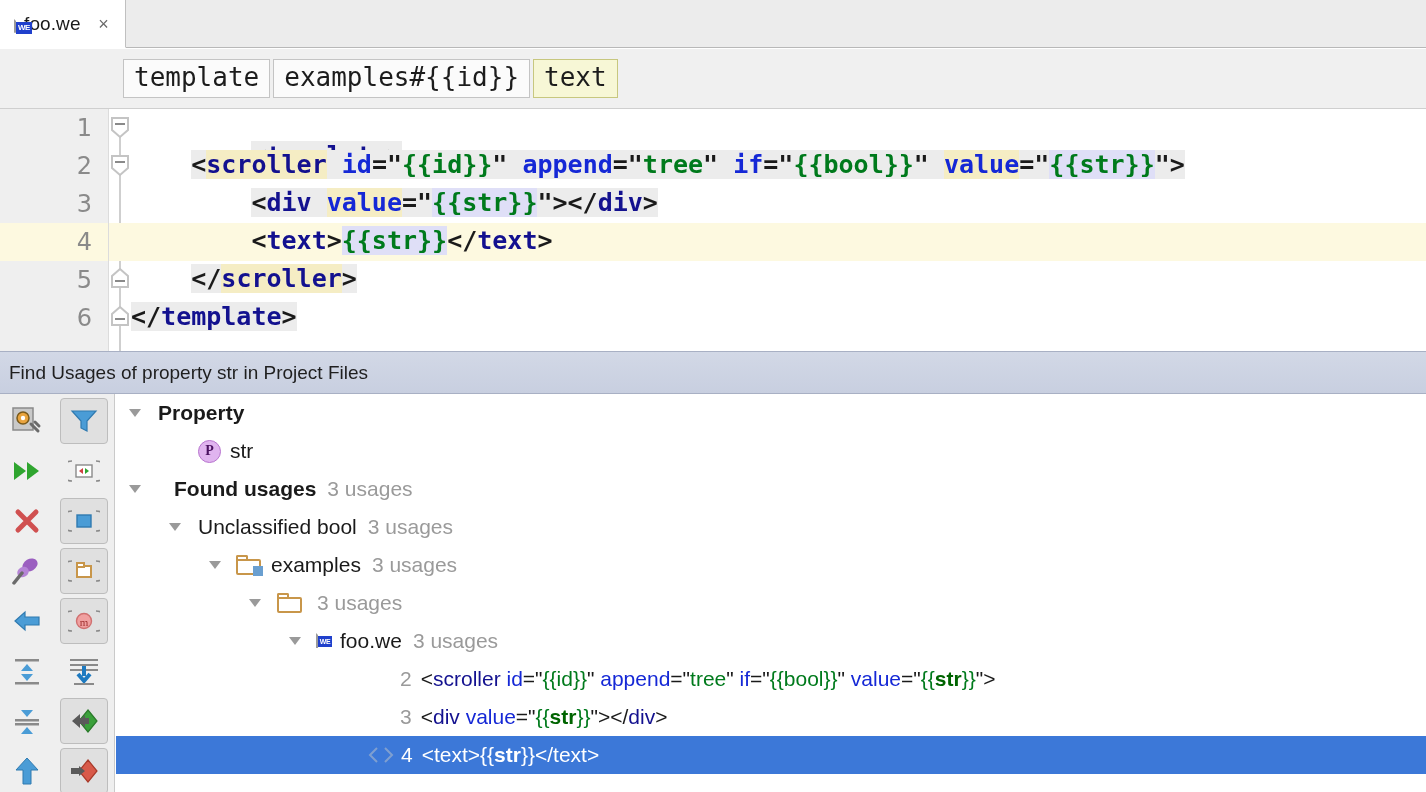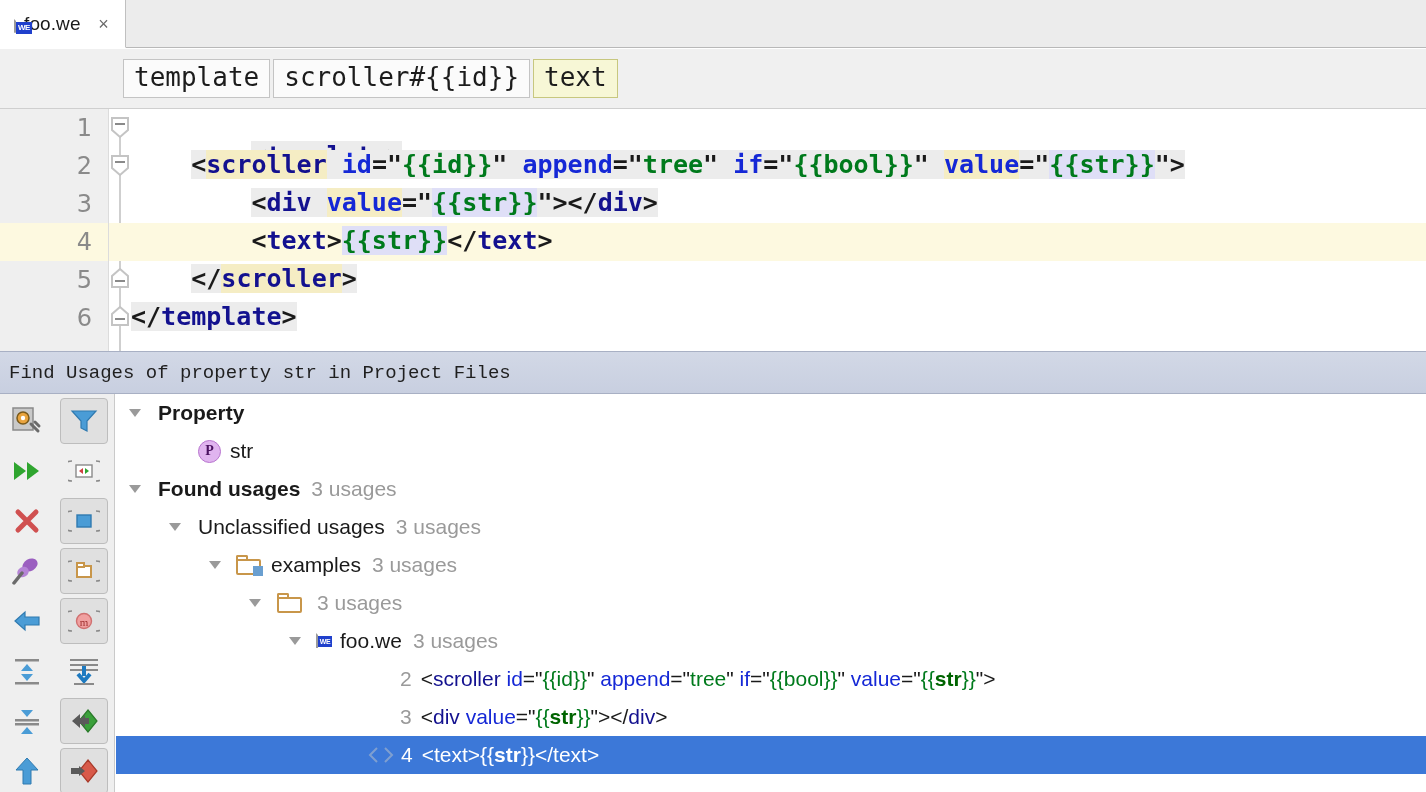--- a/index.html
+++ b/index.html
@@ -131,21 +131,21 @@
 
   
   #fu-header {
     position: absolute; left: 0; top: 351px; width: 1426px; height: 43px;
     background: linear-gradient(#d2d8e6, #c8cfe0);
     border-top: 1px solid #a8b0c4;
     border-bottom: 1px solid #a8b0c4;
   }
   #fu-title {
     position: absolute; left: 9px; top: 10px;
-    font-size: 19px; color: #1f1f1f; font-family: Liberation Mono, monospace;
+    font-size: 19px; color: #1f1f1f;
   }
 
   
   #toolbar {
     position: absolute; left: 0; top: 394px; width: 115px; height: 398px;
     background: #efefef;
     border-right: 1px solid #cacaca;
   }
   .tbtn {
     position: absolute; width: 48px; height: 46px;
@@ -238,21 +238,21 @@
     <span class="we-icon">
       <span class="doc"></span><span class="badge">WE</span>
     </span>
     <span class="tab-label">foo.we</span>
     <span class="tab-close">×</span>
   </div>
 </div>
 
 <div id="breadcrumbs">
   <span class="crumb">template</span>
-  <span class="crumb">scroller#{{id}}</span>
+  <span class="crumb">examples#{{id}}</span>
   <span class="crumb hl">text</span>
 </div>
 
 <div id="editor">
 
   <div id="gutter">
     <div class="lnrow" style="top:0px">
         <span class="lnum">1</span>
       </div>
     <div class="lnrow" style="top:38px">
@@ -473,31 +473,31 @@
     <span class="pbadge">P</span>
     <span class="tlabel" style="margin-left:9px">str</span>
   </div>
 
   <div class="trow" style="top:76px; padding-left:8px">
     <span class="tw">
       <svg width="14" height="10" viewBox="0 0 14 10">
           <path d="M1 1 L13 1 L7 9 Z" fill="#9a9a9a"></path>
         </svg>
     </span>
-    <span class="tlabel b" style="margin-left:12px">Found usages</span>
+    <span class="tlabel b" style="margin-left:28px">Found usages</span>
     <span class="tcount">3 usages</span>
   </div>
 
   <div class="trow" style="top:114px; padding-left:48px">
     <span class="tw">
       <svg width="14" height="10" viewBox="0 0 14 10">
           <path d="M1 1 L13 1 L7 9 Z" fill="#9a9a9a"></path>
         </svg>
     </span>
-    <span class="tlabel" style="margin-left:12px">Unclassified usages</span>
+    <span class="tlabel" style="margin-left:12px">Unclassified bool</span>
     <span class="tcount">3 usages</span>
   </div>
 
   <div class="trow" style="top:152px; padding-left:88px">
     <span class="tw">
       <svg width="14" height="10" viewBox="0 0 14 10">
           <path d="M1 1 L13 1 L7 9 Z" fill="#9a9a9a"></path>
         </svg>
     </span>
     <span class="folder" style="margin-left:10px">

